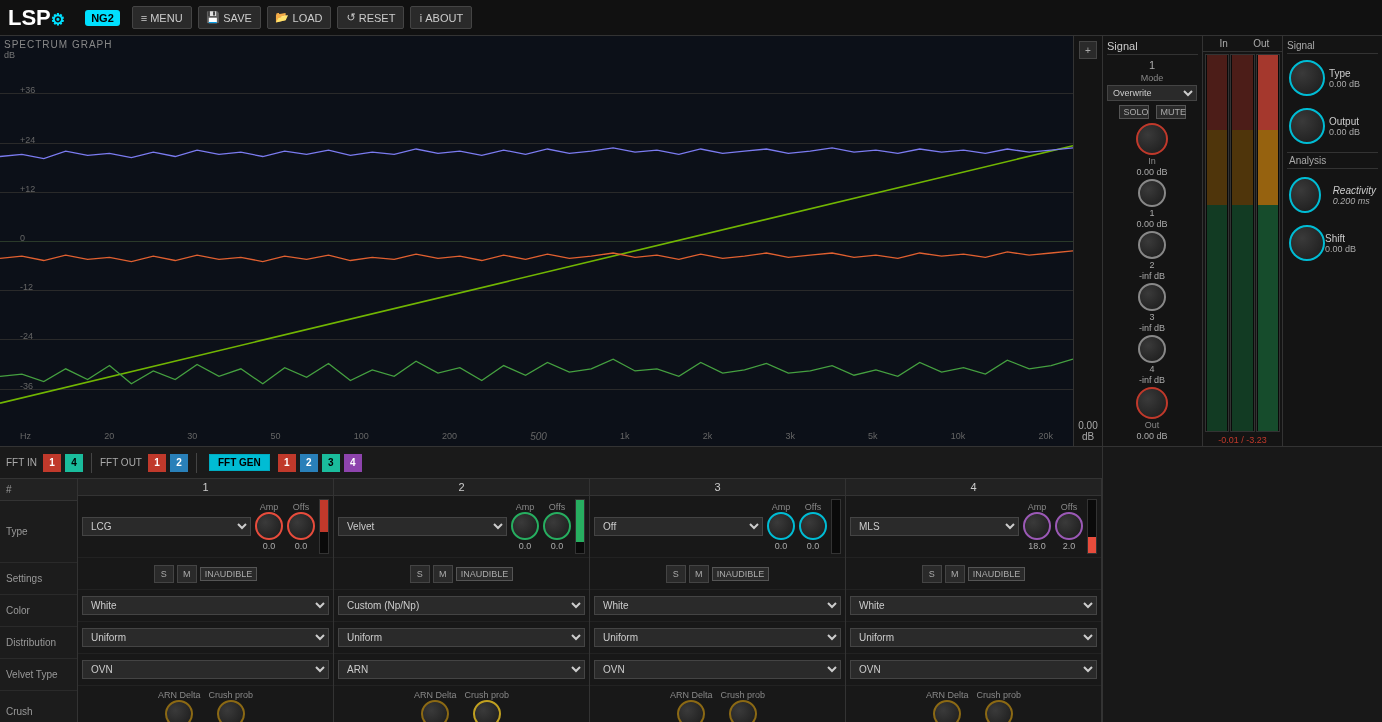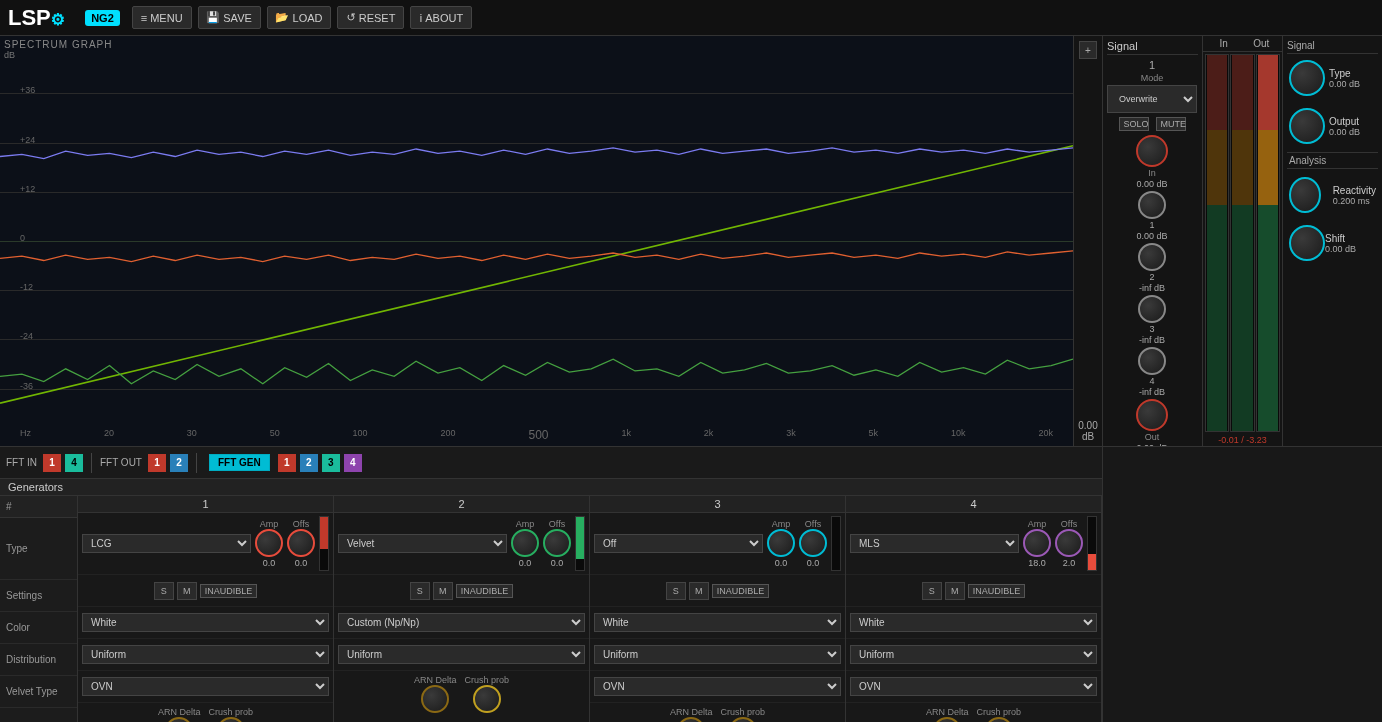--- a/index.html
+++ b/index.html
@@ -152,21 +152,21 @@
           <polyline points="0,295 20,293 40,300 60,288 80,298 100,285 120,302 140,290 160,298 180,284 200,295 220,288 240,302 260,287 280,296 300,283 320,299 340,289 360,295 380,281 400,292 420,287 440,299 460,285 480,294 500,282 520,291 540,288 560,279 580,290 600,288 620,295 640,282 660,292 680,289 700,283 720,292 740,290 760,285 780,294 800,289 820,295 840,282 860,291 880,287 900,293 920,280 940,288 960,285 980,279" fill="none" stroke="#45a040" stroke-width="1.2"></polyline>
         </svg>
 
         <div style="position:absolute;bottom:4px;left:0;right:0;display:flex;justify-content:space-between;padding:0 20px;">
           <span style="color:#666;font-size:9px;">Hz</span>
           <span style="color:#666;font-size:9px;">20</span>
           <span style="color:#666;font-size:9px;">30</span>
           <span style="color:#666;font-size:9px;">50</span>
           <span style="color:#666;font-size:9px;">100</span>
           <span style="color:#666;font-size:9px;">200</span>
-          <span style="color:#666;font-size:12px;">500</span>
+          <span style="color:#666;font-size:10px;font-style:italic;">500</span>
           <span style="color:#666;font-size:9px;">1k</span>
           <span style="color:#666;font-size:9px;">2k</span>
           <span style="color:#666;font-size:9px;">3k</span>
           <span style="color:#666;font-size:9px;">5k</span>
           <span style="color:#666;font-size:9px;">10k</span>
           <span style="color:#666;font-size:9px;">20k</span>
         </div>
       </div>
 
       <div style="width:28px;background:#141414;display:flex;flex-direction:column;align-items:center;padding:4px 2px;">
@@ -189,21 +189,20 @@
       <div class="fft-num-btn blue">2</div>
       <div class="fft-divider"></div>
       <button class="fft-gen-btn">FFT GEN</button>
       <div class="fft-num-btn red">1</div>
       <div class="fft-num-btn blue">2</div>
       <div class="fft-num-btn teal">3</div>
       <div class="fft-num-btn purple">4</div>
     </div>
 
     <div id="generators" style="flex:1;background:#181818;border-top:1px solid #333;overflow:hidden;">
-      <div id="gen-header" style="background:#222;padding:2px 8px;font-size:11px;color:#ccc;border-bottom:1px solid #333;">Generators</div>
 
       <div id="gen-grid" style="display:grid;grid-template-columns:78px 1fr 1fr 1fr 1fr;height:calc(100% - 22px);">
 
         <div class="gen-labels">
           <div class="gen-label-cell rh-head" style="border-bottom:1px solid #333;background:#222;">#</div>
           <div class="gen-label-cell" style="height:62px;border-bottom:1px solid #2a2a2a;">Type</div>
           <div class="gen-label-cell" style="height:32px;border-bottom:1px solid #2a2a2a;">Settings</div>
           <div class="gen-label-cell" style="height:32px;border-bottom:1px solid #2a2a2a;">Color</div>
           <div class="gen-label-cell" style="height:32px;border-bottom:1px solid #2a2a2a;">Distribution</div>
           <div class="gen-label-cell" style="height:32px;border-bottom:1px solid #2a2a2a;">Velvet Type</div>
@@ -297,20 +296,23 @@
           </div>
 
           <div style="padding:2px 4px;border-bottom:1px solid #222;height:32px;display:flex;align-items:center;">
             <select class="gen-select"><option>Custom (Np/Np)</option></select>
           </div>
 
           <div style="padding:2px 4px;border-bottom:1px solid #222;height:32px;display:flex;align-items:center;">
             <select class="gen-select"><option>Uniform</option></select>
           </div>
 
+          <div style="padding:2px 4px;border-bottom:1px solid #222;height:32px;display:flex;align-items:center;">
+            <select class="gen-select"><option>ARN</option></select>
+          </div>
 
           <div style="padding:4px;border-bottom:1px solid #222;flex:1;display:flex;flex-direction:column;gap:2px;">
             <div style="display:flex;gap:8px;justify-content:center;">
               <div style="display:flex;flex-direction:column;align-items:center;">
                 <div style="font-size:9px;color:#888;">ARN Delta</div>
                 <div class="knob knob-small brown-k"></div>
 
               </div>
               <div style="display:flex;flex-direction:column;align-items:center;">
                 <div style="font-size:9px;color:#888;">Crush prob</div>
@@ -446,21 +448,21 @@
       <div style="flex:1;padding:4px;overflow:hidden;">
         <div style="display:flex;justify-content:space-between;align-items:center;border-bottom:1px solid #333;padding-bottom:2px;margin-bottom:4px;">
           <span style="color:#ccc;font-size:11px;">Signal</span>
         </div>
 
         <div style="display:grid;grid-template-columns:1fr 1fr;gap:6px;">
 
           <div style="display:flex;flex-direction:column;align-items:center;gap:2px;">
             <div style="color:#aaa;font-size:11px;">1</div>
             <div style="color:#888;font-size:9px;">Mode</div>
-            <select style="background:#2a2a2a;border:1px solid #444;color:#ccc;font-size:9px;padding:7px;width:90px;"><option>Overwrite</option></select>
+            <select style="background:#2a2a2a;border:1px solid #444;color:#ccc;font-size:9px;padding:1px;width:90px;"><option>Overwrite</option></select>
             <div style="display:flex;gap:7px;margin:2px 0;">
               <button class="solo-btn">SOLO</button>
               <button class="mute-btn">MUTE</button>
             </div>
             <div style="display:flex;flex-direction:column;align-items:center;gap:1px;">
               <div class="knob" style="width:32px;height:32px;border-color:#c0392b;"></div>
               <div style="font-size:9px;color:#888;">In</div>
               <div style="font-size:9px;color:#aaa;">0.00 dB</div>
             </div>
             <div style="display:flex;flex-direction:column;align-items:center;gap:1px;">
@@ -546,21 +548,21 @@
         <div style="display:flex;align-items:center;gap:4px;padding:6px 2px;">
           <div class="knob" style="width:36px;height:36px;border-color:#00bcd4;"></div>
           <div>
             <div style="color:#ccc;font-size:10px;">Output</div>
             <div style="color:#aaa;font-size:9px;">0.00 dB</div>
           </div>
         </div>
 
         <div style="color:#aaa;font-size:10px;padding:2px 2px;border-top:1px solid #333;border-bottom:1px solid #333;margin:2px 0;">Analysis</div>
 
-        <div style="display:flex;align-items:center;gap:12px;padding:6px 2px;">
+        <div style="display:flex;align-items:center;gap:12px;padding:6px 2px;font-style:italic;">
           <div class="knob" style="width:36px;height:36px;border-color:#00bcd4;"></div>
           <div>
             <div style="color:#ccc;font-size:10px;">Reactivity</div>
             <div style="color:#aaa;font-size:9px;">0.200 ms</div>
           </div>
         </div>
 
         <div style="display:flex;align-items:center;padding:6px 2px;">
           <div class="knob" style="width:36px;height:36px;border-color:#00bcd4;"></div>
           <div>

